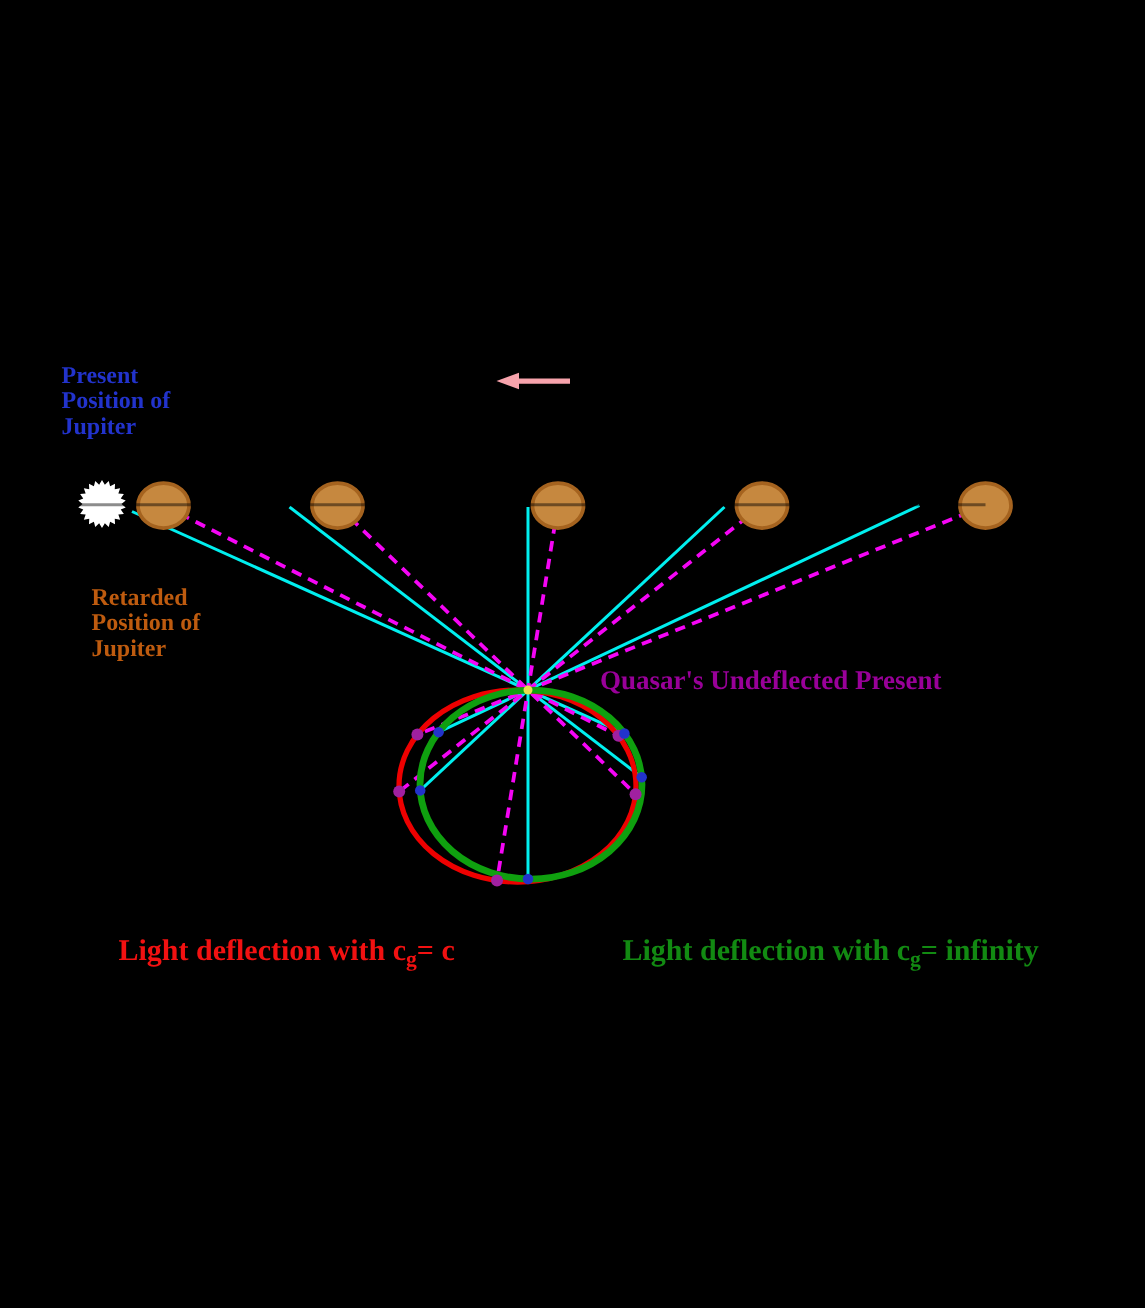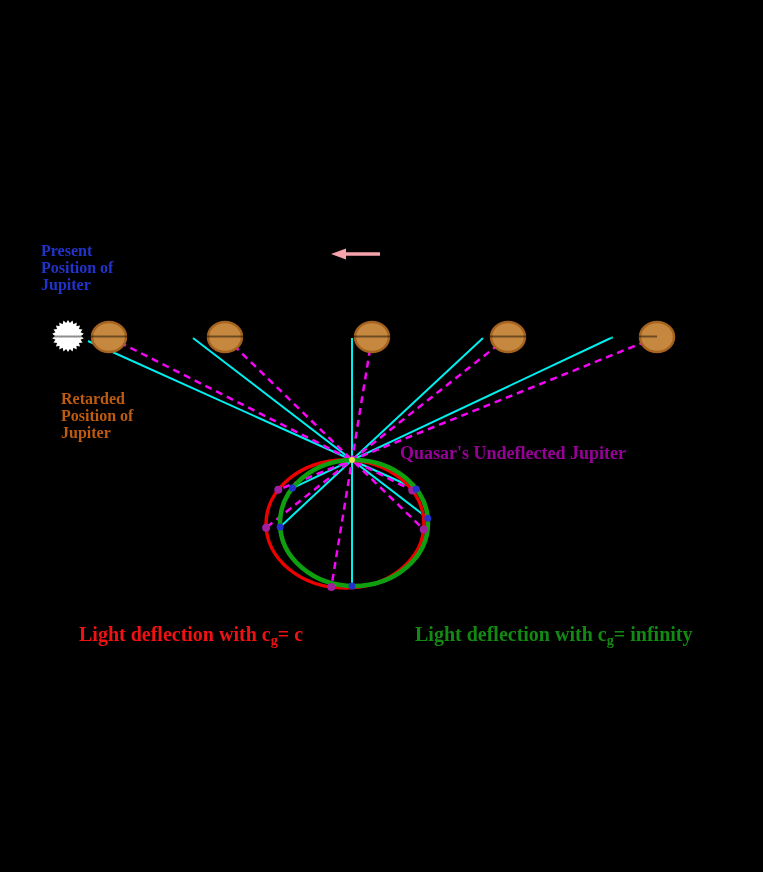--- a/index.html
+++ b/index.html
@@ -63,21 +63,21 @@
     <div>Position of</div>
     <div>Jupiter</div>
   </div>
 
   <div class="lbl" id="lbl-retarded" style="left: 61px; top: 391px; color: rgb(190, 91, 15); font-size: 16px;">
     <div>Retarded</div>
     <div>Position of</div>
     <div>Jupiter</div>
   </div>
 
-  <div class="lbl" id="lbl-quasar" style="left: 400px; top: 444px; color: rgb(153, 0, 153); font-size: 18px;">Quasar's Undeflected Jupiter</div>
+  <div class="lbl" id="lbl-quasar" style="left: 400px; top: 444px; color: rgb(153, 0, 153); font-size: 18px;">Quasar's Undeflected Present</div>
 
   <div class="lbl" id="lbl-red" style="left: 79px; top: 624px; color: rgb(242, 17, 17); font-size: 20px;">
     <span>Light deflection with c</span><sub>g</sub><span>= c</span>
   </div>
 
   <div class="lbl" id="lbl-green" style="left: 415px; top: 624px; color: rgb(18, 138, 18); font-size: 20px;">
     <span>Light deflection with c</span><sub>g</sub><span>= infinity</span>
   </div>
 </div>
 

